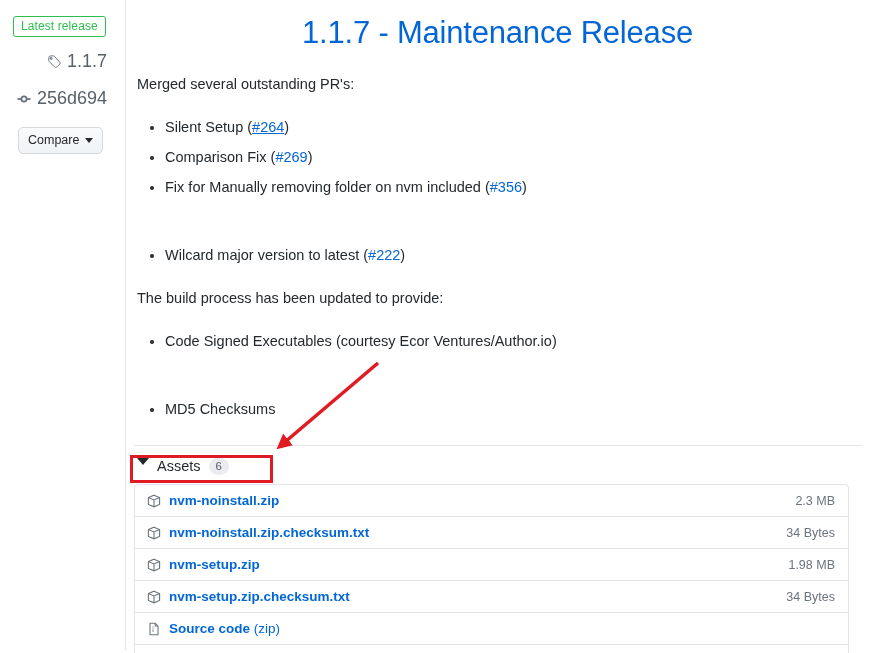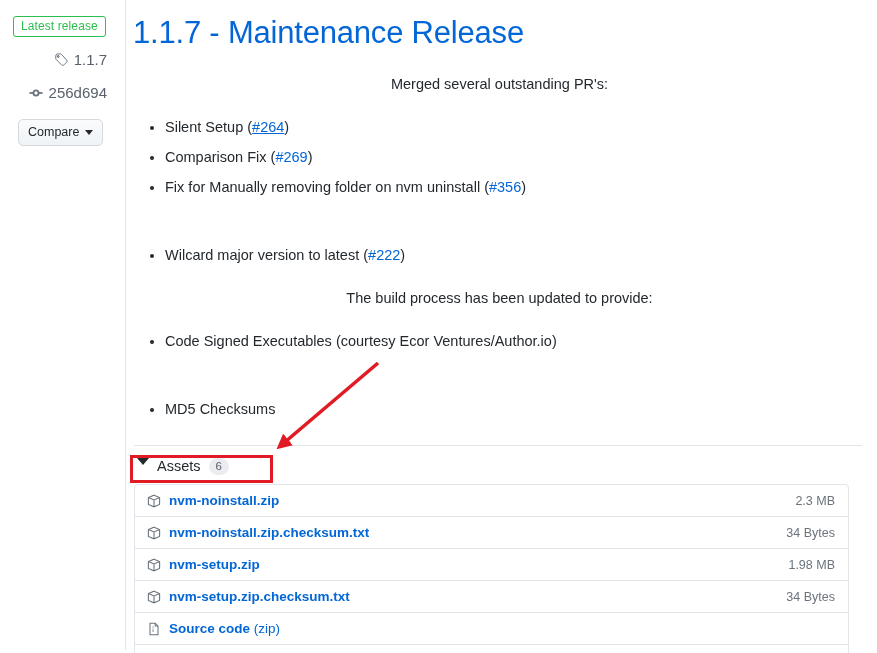--- a/index.html
+++ b/index.html
@@ -42,21 +42,21 @@
     line-height: 14px;
     background: #fff;
     letter-spacing: 0.1px;
   }
   .meta-row {
     display: flex;
     justify-content: flex-end;
     align-items: center;
     padding-right: 18px;
     color: #586069;
-    font-size: 15px;
+    font-size: 18px;
   }
   .meta-row.tag { margin-top: 14px; }
   .meta-row.commit { margin-top: 16px; }
   .meta-row .ico {
     display: inline-flex;
     align-items: center;
     margin-right: 6px;
     color: #6a737d;
   }
   .meta-row .txt { color: #586069; }
@@ -96,20 +96,21 @@
   }
   .release-title {
     font-size: 31px;
     line-height: 38px;
     color: #0366d6;
     font-weight: normal;
     margin: 0 0 0 0;
     padding-left: 1px;
     letter-spacing: -0.2px;
     cursor: pointer;
+    text-align: center;
   }
   .byline {
     margin-top: 12px;
     padding-left: 18px;
     font-size: 13px;
     color: #586069;
     line-height: 18px;
   }
   .byline .author {
     font-weight: bold;
@@ -122,21 +123,20 @@
 
   .body-text {
     padding-left: 5px;
     margin-top: 22px;
     font-size: 14.5px;
     line-height: 21px;
     color: #24292e;
   }
   .body-text p {
     margin: 0 0 22px 0;
-    text-align: center;
   }
   .body-text ul {
     margin: 0 0 22px 0;
     padding-left: 28px;
     list-style: disc;
   }
   .body-text li {
     margin-bottom: 9px;
   }
   .body-text li:last-child { margin-bottom: 0; margin-top: 47px; }
@@ -295,21 +295,21 @@
       <ul>
         <li>
           <span>Silent Setup</span>
           (<a href="#" class="hovered">#264</a>)
         </li>
         <li>
           <span>Comparison Fix</span>
           (<a href="#">#269</a>)
         </li>
         <li>
-          <span>Fix for Manually removing folder on nvm uninstall</span>
+          <span>Fix for Manually removing folder on nvm included</span>
           (<a href="#">#356</a>)
         </li>
         <li>
           <span>Wilcard major version to latest</span>
           (<a href="#">#222</a>)
         </li>
       </ul>
 
       <p>The build process has been updated to provide:</p>
 

